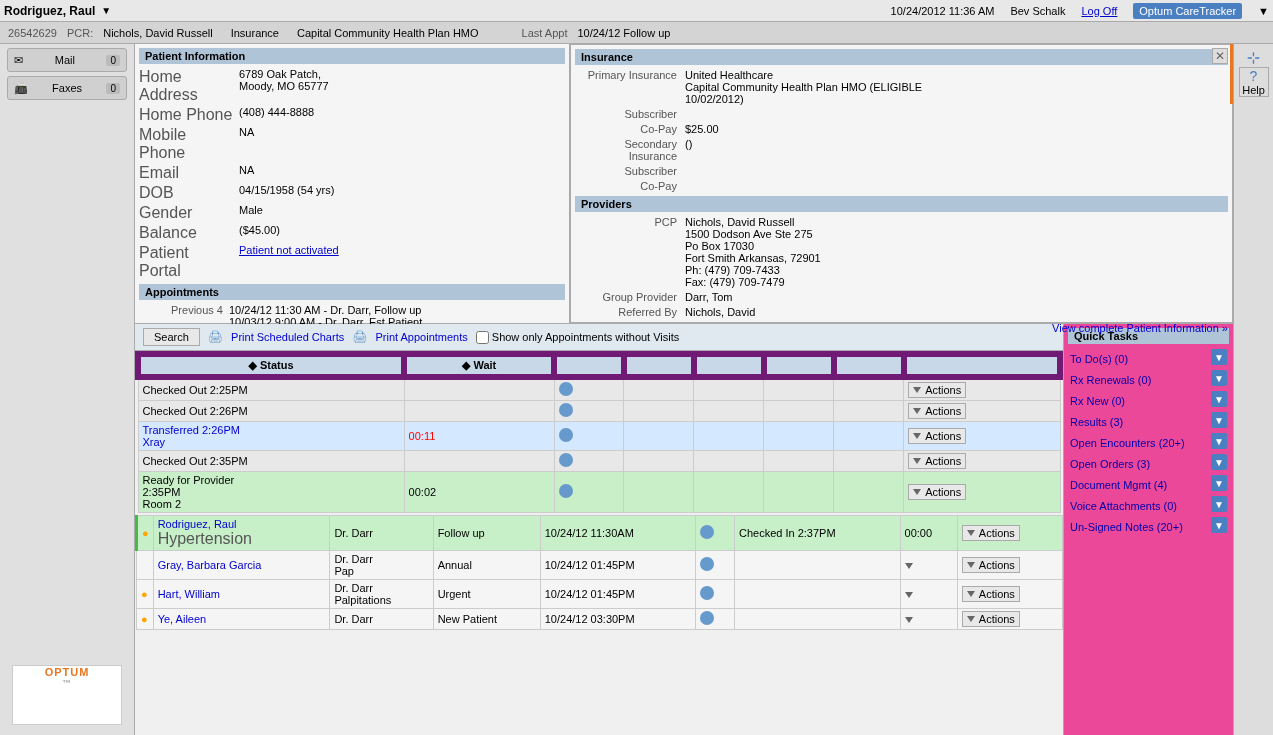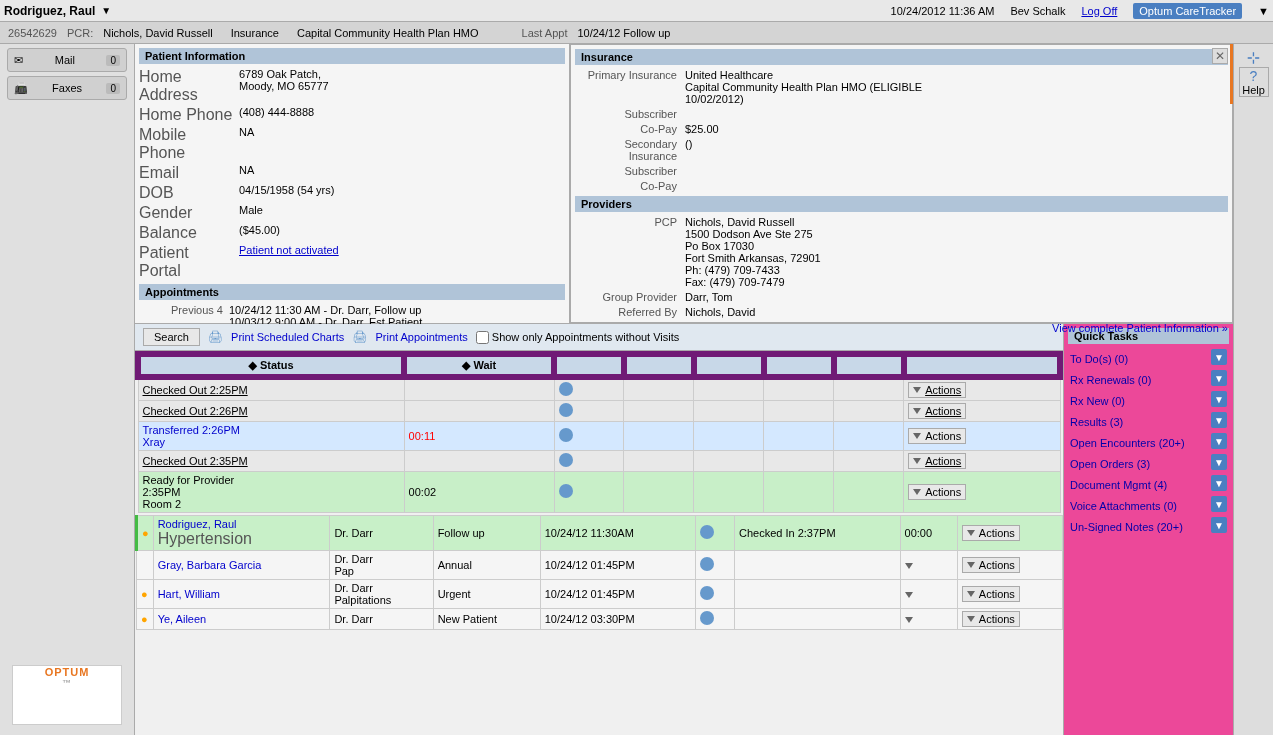--- a/index.html
+++ b/index.html
@@ -236,21 +236,21 @@
       white-space: nowrap;
     }
 
     .appt-row-data td {
       border: 1px solid #ccc;
       padding: 2px 4px;
       font-size: 11px;
       vertical-align: middle;
     }
 
-    .status-checked-out { background: #e8e8e8; text-decoration: underline; }
+    .status-checked-out { background: #e8e8e8; }
     .status-transferred { background: #d4e8ff; }
     .status-ready { background: #c8efc8; }
 
     .patient-link { color: #0000cc; cursor: pointer; font-size: 11px; }
     .actions-btn {
       background: #e8e8e8;
       border: 1px solid #aaa;
       padding: 1px 4px;
       cursor: pointer;
       font-size: 10px;

